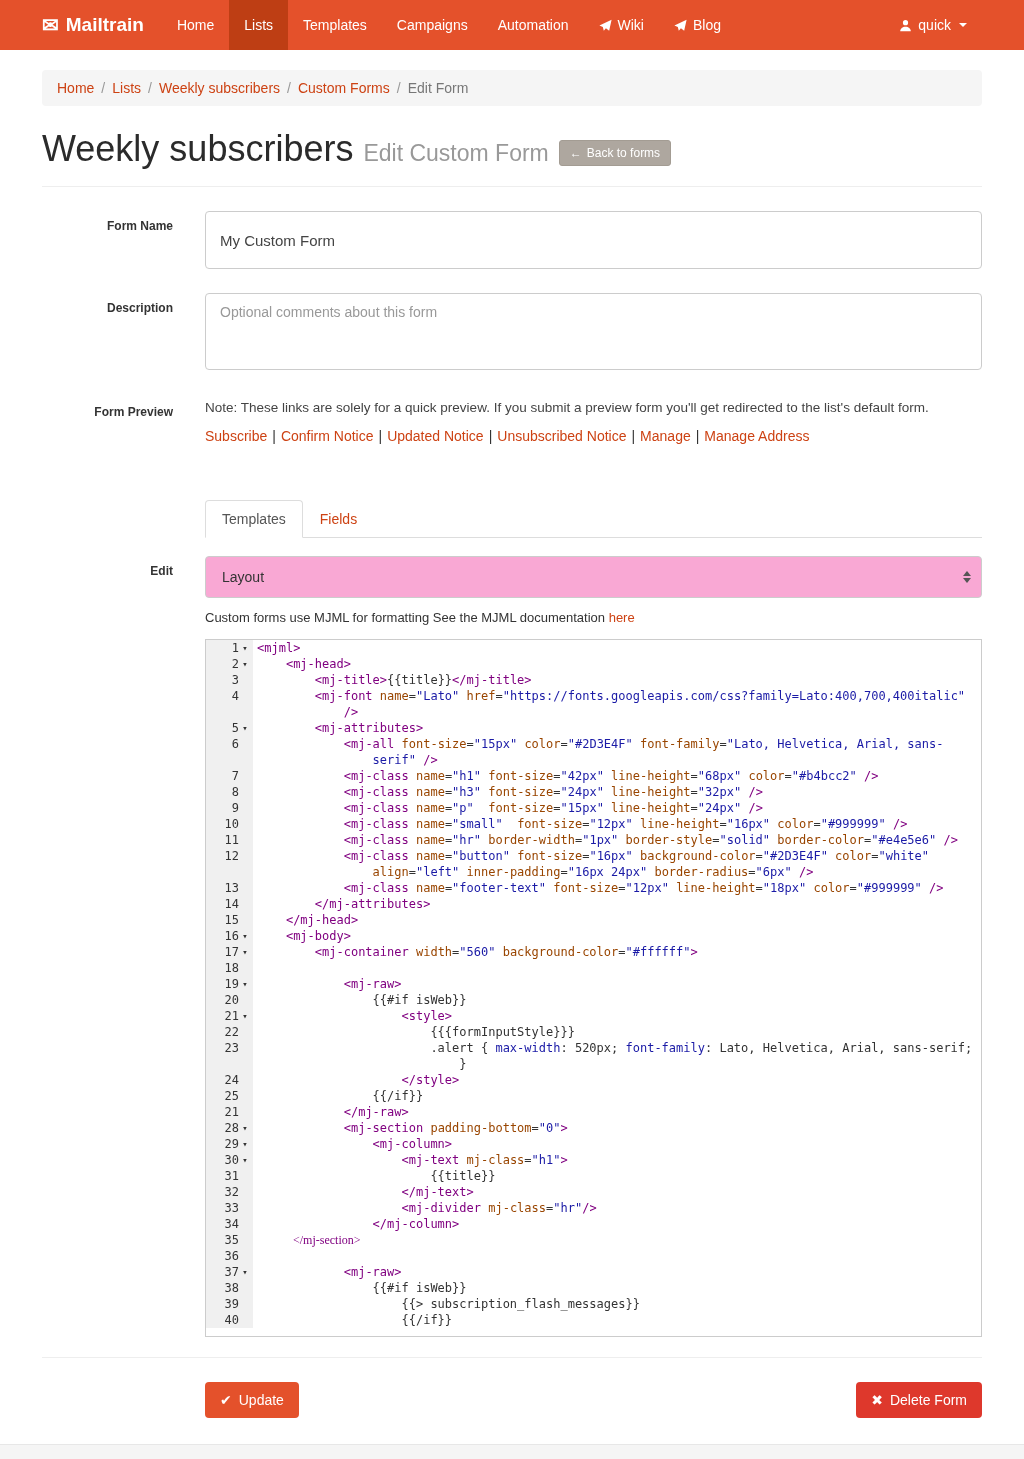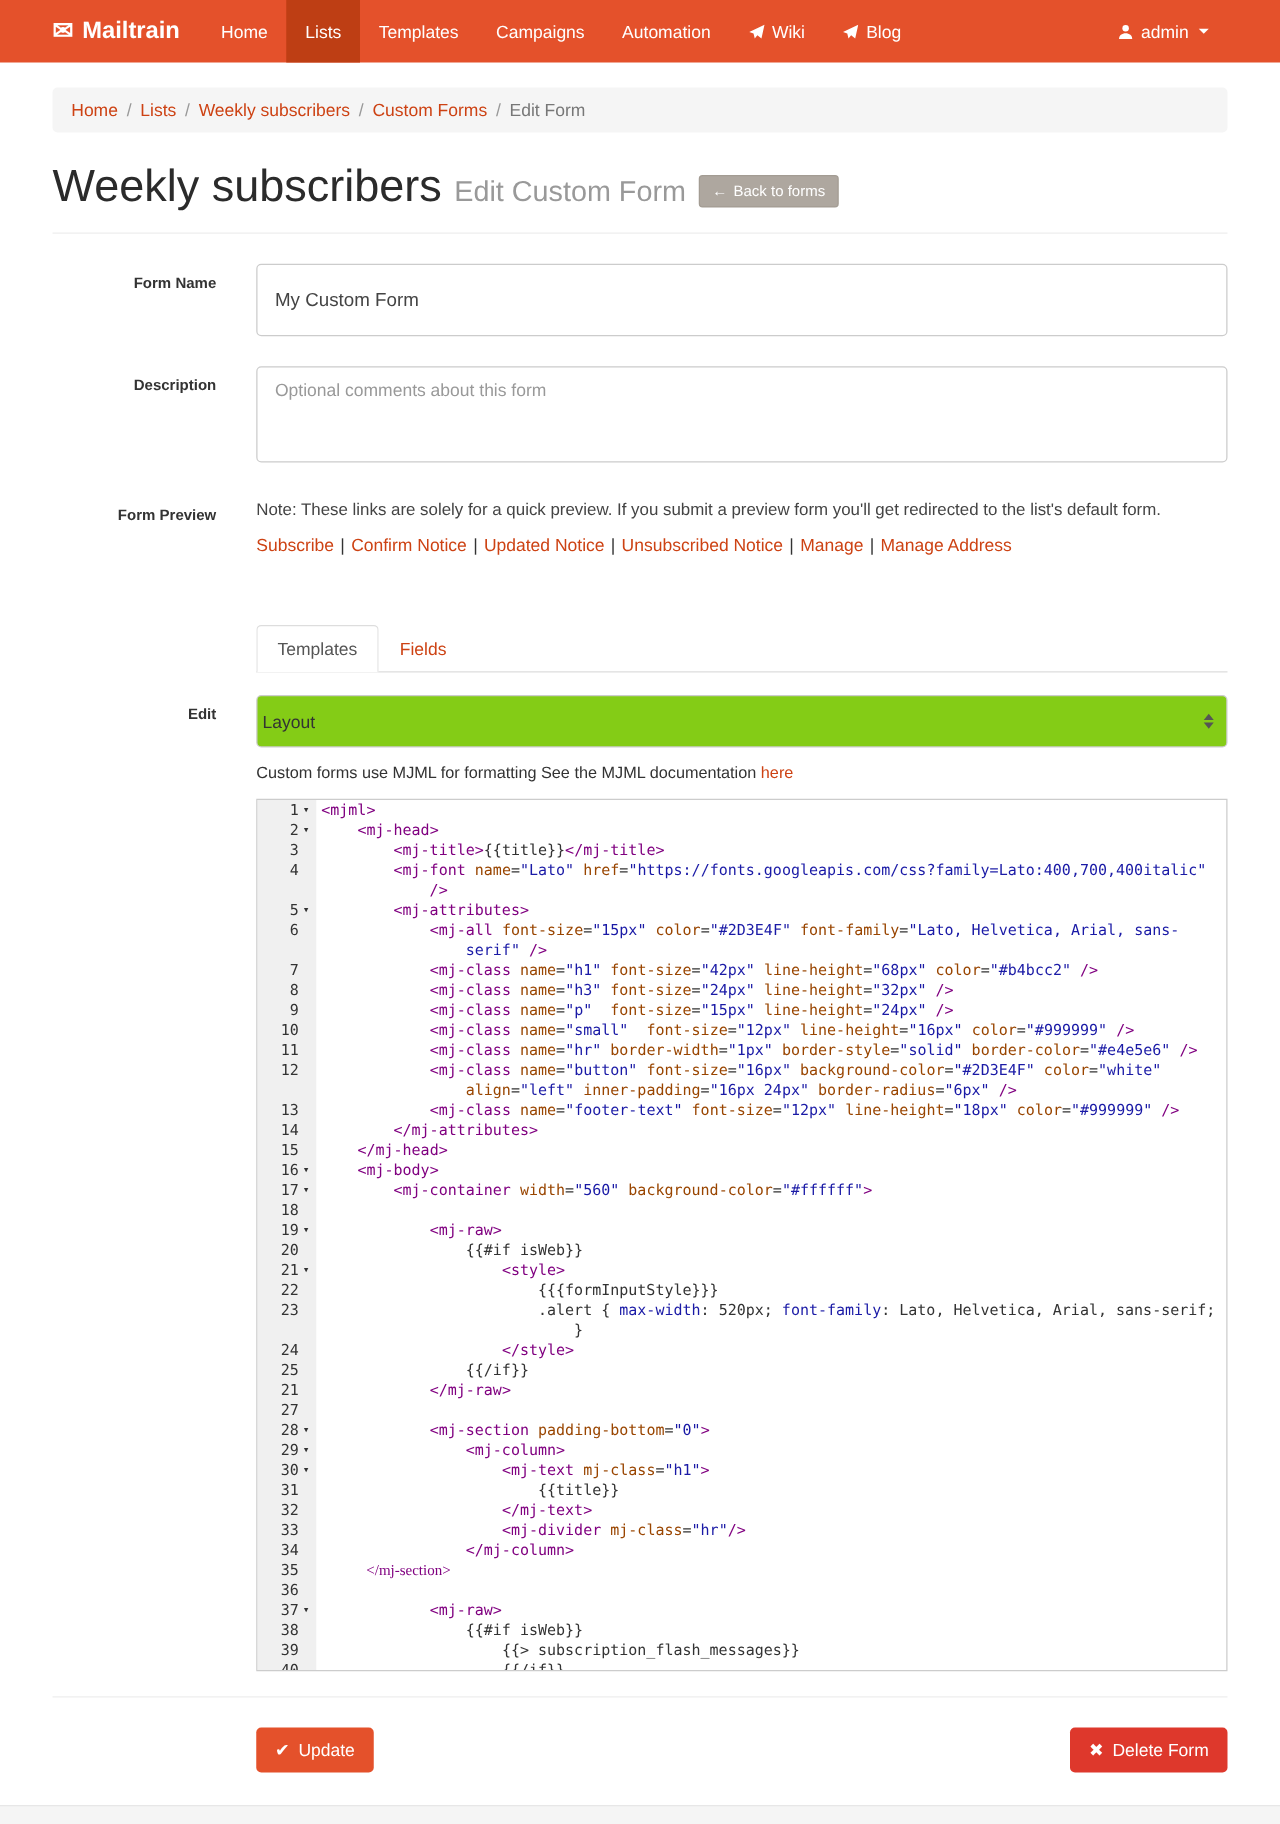--- a/index.html
+++ b/index.html
@@ -47,21 +47,21 @@
 
   
   .tabs-row { margin-top: 56px; }
   .tab-strip { border-bottom: 1px solid #ddd; display: flex; }
   .tab { padding: 10px 16px; font-size: 14px; margin-bottom: -1px; }
   .tab.active { background: #fff; border: 1px solid #ddd; border-bottom: 1px solid #fff; border-radius: 4px 4px 0 0; color: #555; }
   .tab.inactive { color: #CD4213; border: 1px solid transparent; }
 
   
   .edit-row { margin-top: 18px; }
-  .select { width: 100%; height: 42px; border: 1px solid #ccc; border-radius: 4px; background: #84cc16; display: flex; align-items: center; padding: 0 4px; font-size: 14px; color: #333; position: relative; cursor: pointer; }
+  .select { width: 100%; height: 42px; border: 1px solid #ccc; border-radius: 4px; background: #f9a8d4; display: flex; align-items: center; padding: 0 16px; font-size: 14px; color: #333; position: relative; cursor: pointer; }
   .select-arrows { position: absolute; right: 10px; top: 50%; transform: translateY(-50%); display: flex; flex-direction: column; gap: 2px; }
   .select-arrows .up { width: 0; height: 0; border-left: 4px solid transparent; border-right: 4px solid transparent; border-bottom: 5px solid #555; }
   .select-arrows .down { width: 0; height: 0; border-left: 4px solid transparent; border-right: 4px solid transparent; border-top: 5px solid #555; }
   .mjml-note { font-size: 13px; color: #333; margin-top: 12px; }
   .mjml-note a { color: #CD4213; }
 
   
   .editor-row { margin-top: 14px; }
   .editor { border: 1px solid #ccc; height: 698px; overflow: hidden; background: #fff; font-family: "DejaVu Sans Mono", "Liberation Mono", monospace; font-size: 12px; line-height: 16px; }
   .ed-row { display: flex; }
@@ -130,21 +130,21 @@
       </a>
     </div>
     <div class="nav-right">
       <a class="nav-item">
         <span class="nav-ic">
             <svg width="13" height="13" viewBox="0 0 16 16" fill="#fff">
               <circle cx="8" cy="4.5" r="3.2"></circle>
               <path d="M1.5 15c0-3.4 2.9-5.6 6.5-5.6s6.5 2.2 6.5 5.6z"></path>
             </svg>
           </span>
-        <span>admin</span>
+        <span>quick</span>
         <span class="caret"></span>
       </a>
     </div>
   </div>
 </nav>
 
 <div class="container">
 
   <div class="breadcrumb">
     <a>Home</a><span class="crumb-sep">/</span><a>Lists</a><span class="crumb-sep">/</span><a>Weekly subscribers</a><span class="crumb-sep">/</span><a>Custom Forms</a><span class="crumb-sep">/</span><span class="crumb-current">Edit Form</span>
@@ -386,27 +386,20 @@
           </div>
           <div class="ed-row">
             <div class="ed-gutter">
               <span class="num">21</span>
               <span class="fold"></span>
             </div>
             <div class="ed-code" style="padding-left: calc(16ch + 4px); text-indent: -16ch;">            <span class="tok-t">&lt;/mj-raw</span><span class="tok-t">&gt;</span></div>
           </div>
           <div class="ed-row">
             <div class="ed-gutter">
-              <span class="num">27</span>
-              <span class="fold"></span>
-            </div>
-            <div class="ed-code" style="padding-left: calc(0ch + 4px); text-indent: 0ch;">&nbsp;</div>
-          </div>
-          <div class="ed-row">
-            <div class="ed-gutter">
               <span class="num">28</span>
               <span class="fold">▾</span>
             </div>
             <div class="ed-code" style="padding-left: calc(16ch + 4px); text-indent: -16ch;">            <span class="tok-t">&lt;mj-section</span> <span class="tok-a">padding-bottom</span>=<span class="tok-s">"0"</span><span class="tok-t">&gt;</span></div>
           </div>
           <div class="ed-row">
             <div class="ed-gutter">
               <span class="num">29</span>
               <span class="fold">▾</span>
             </div>

